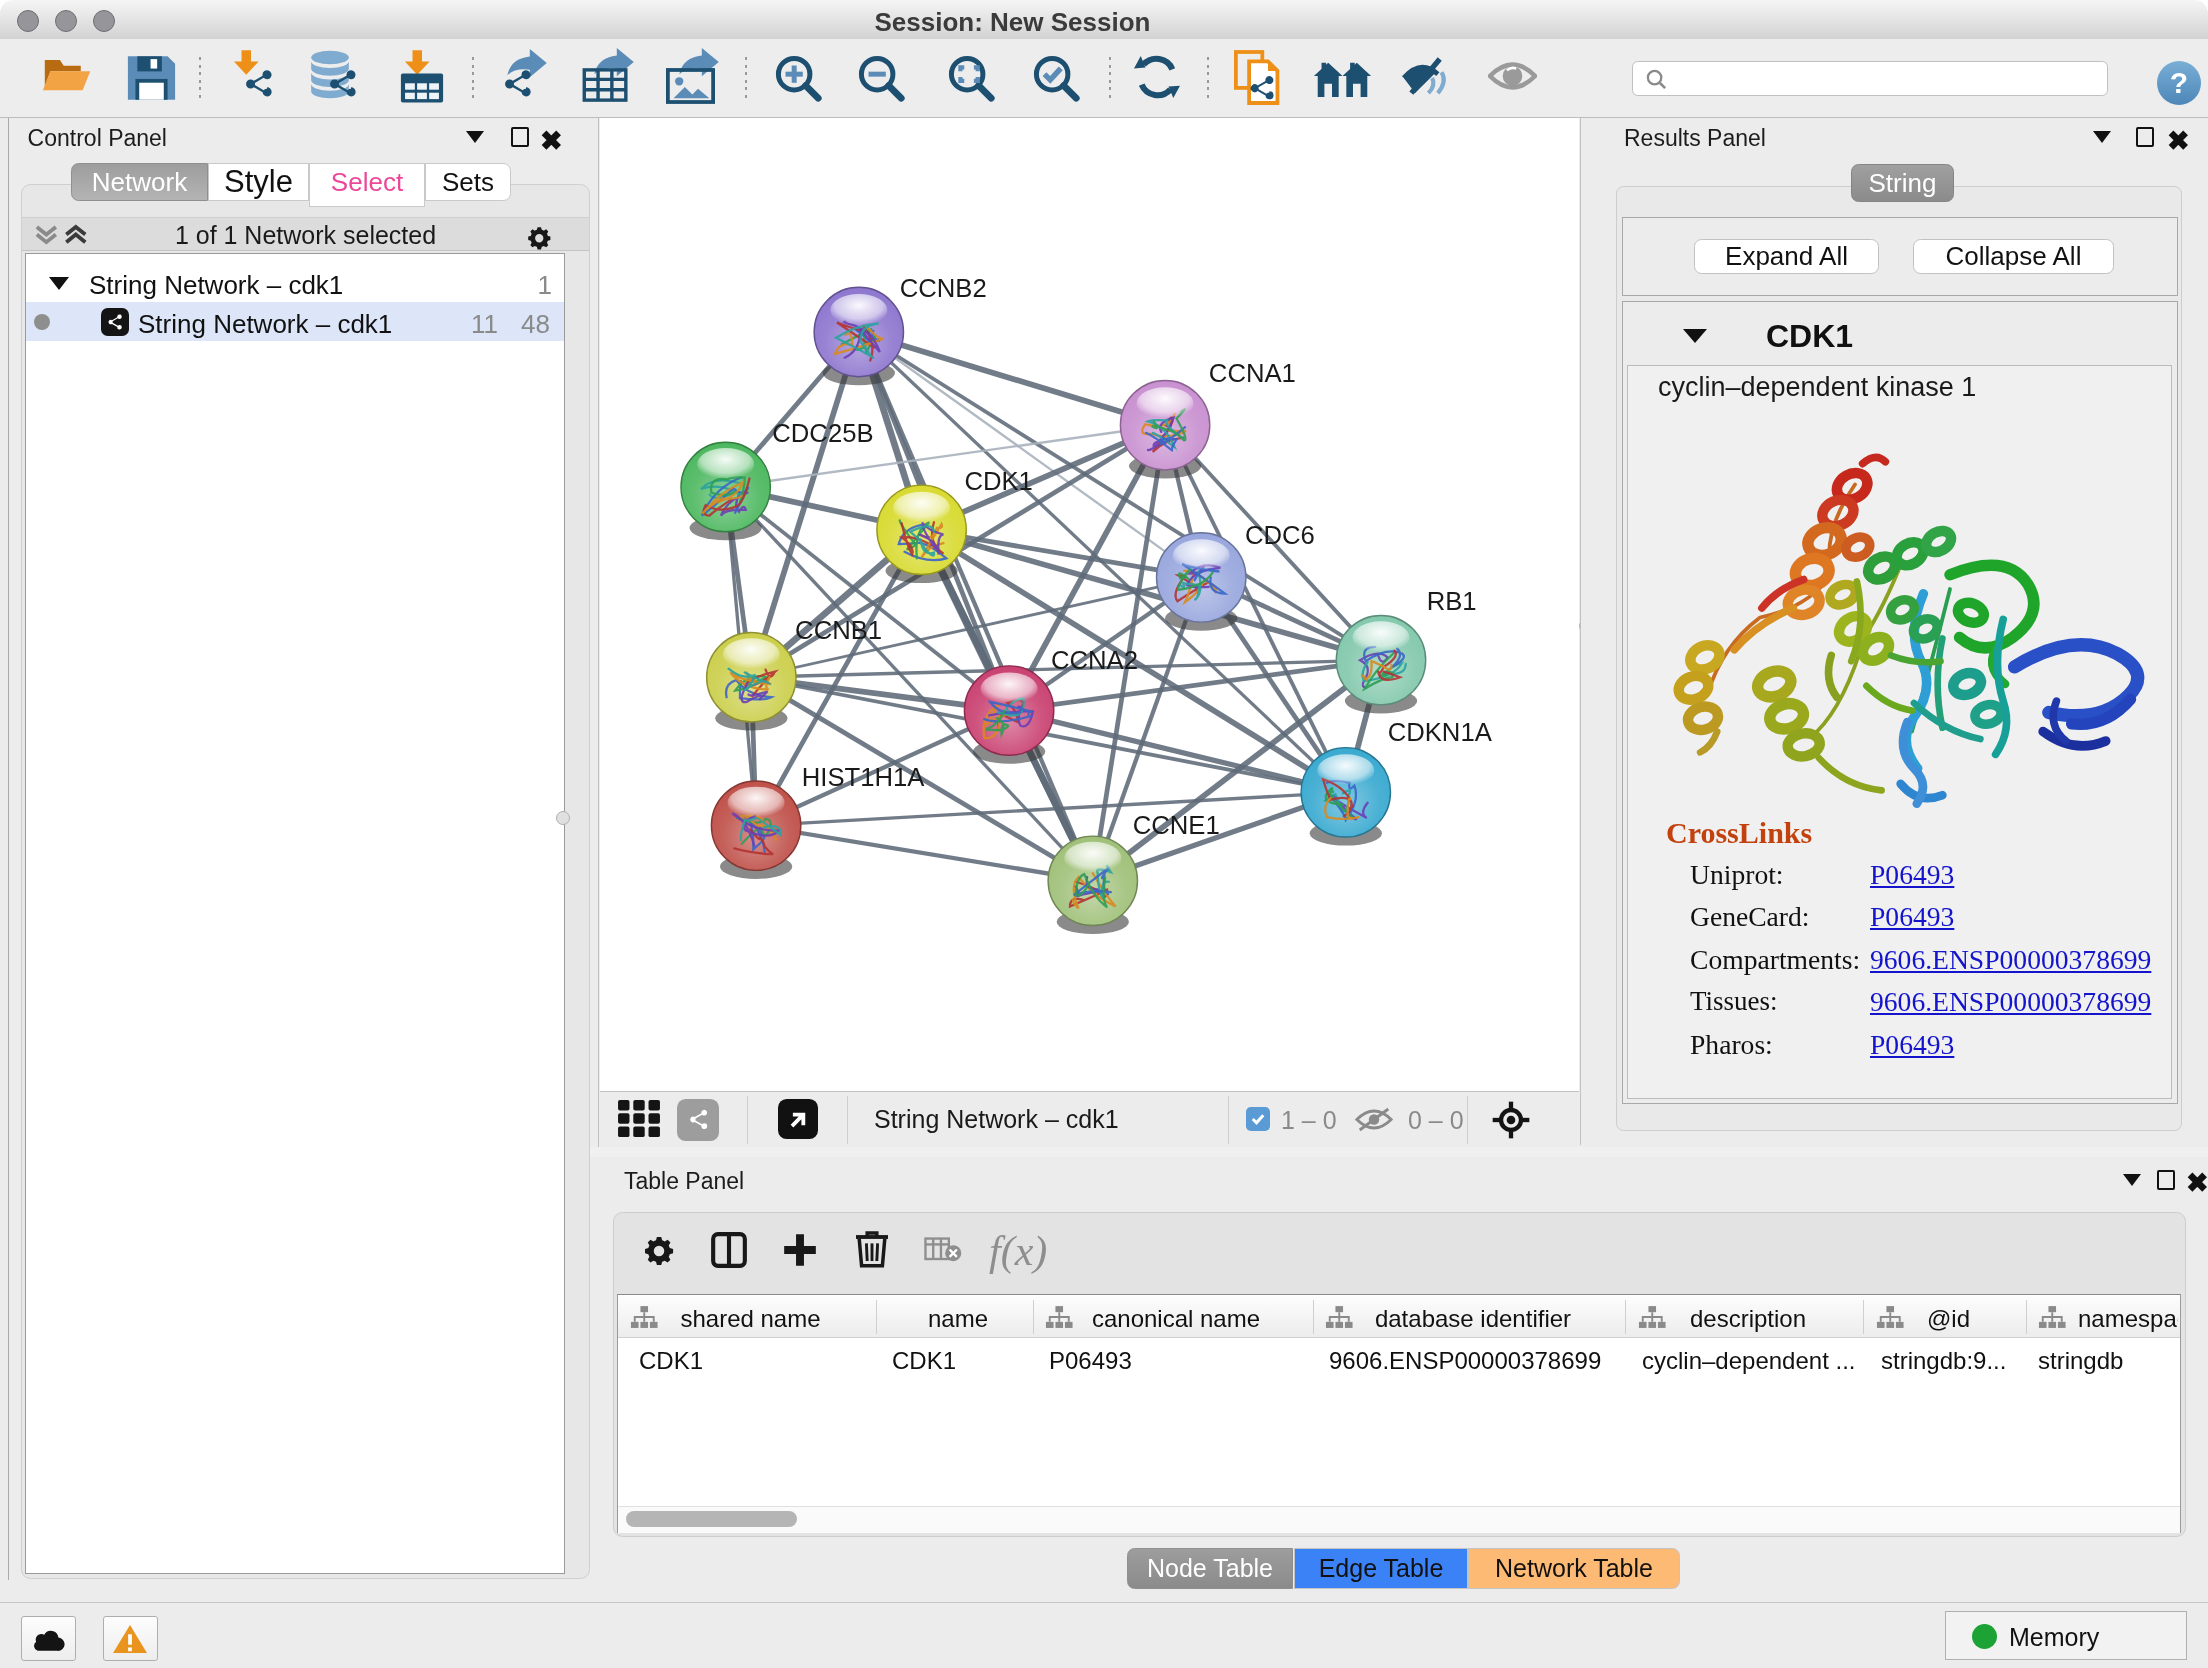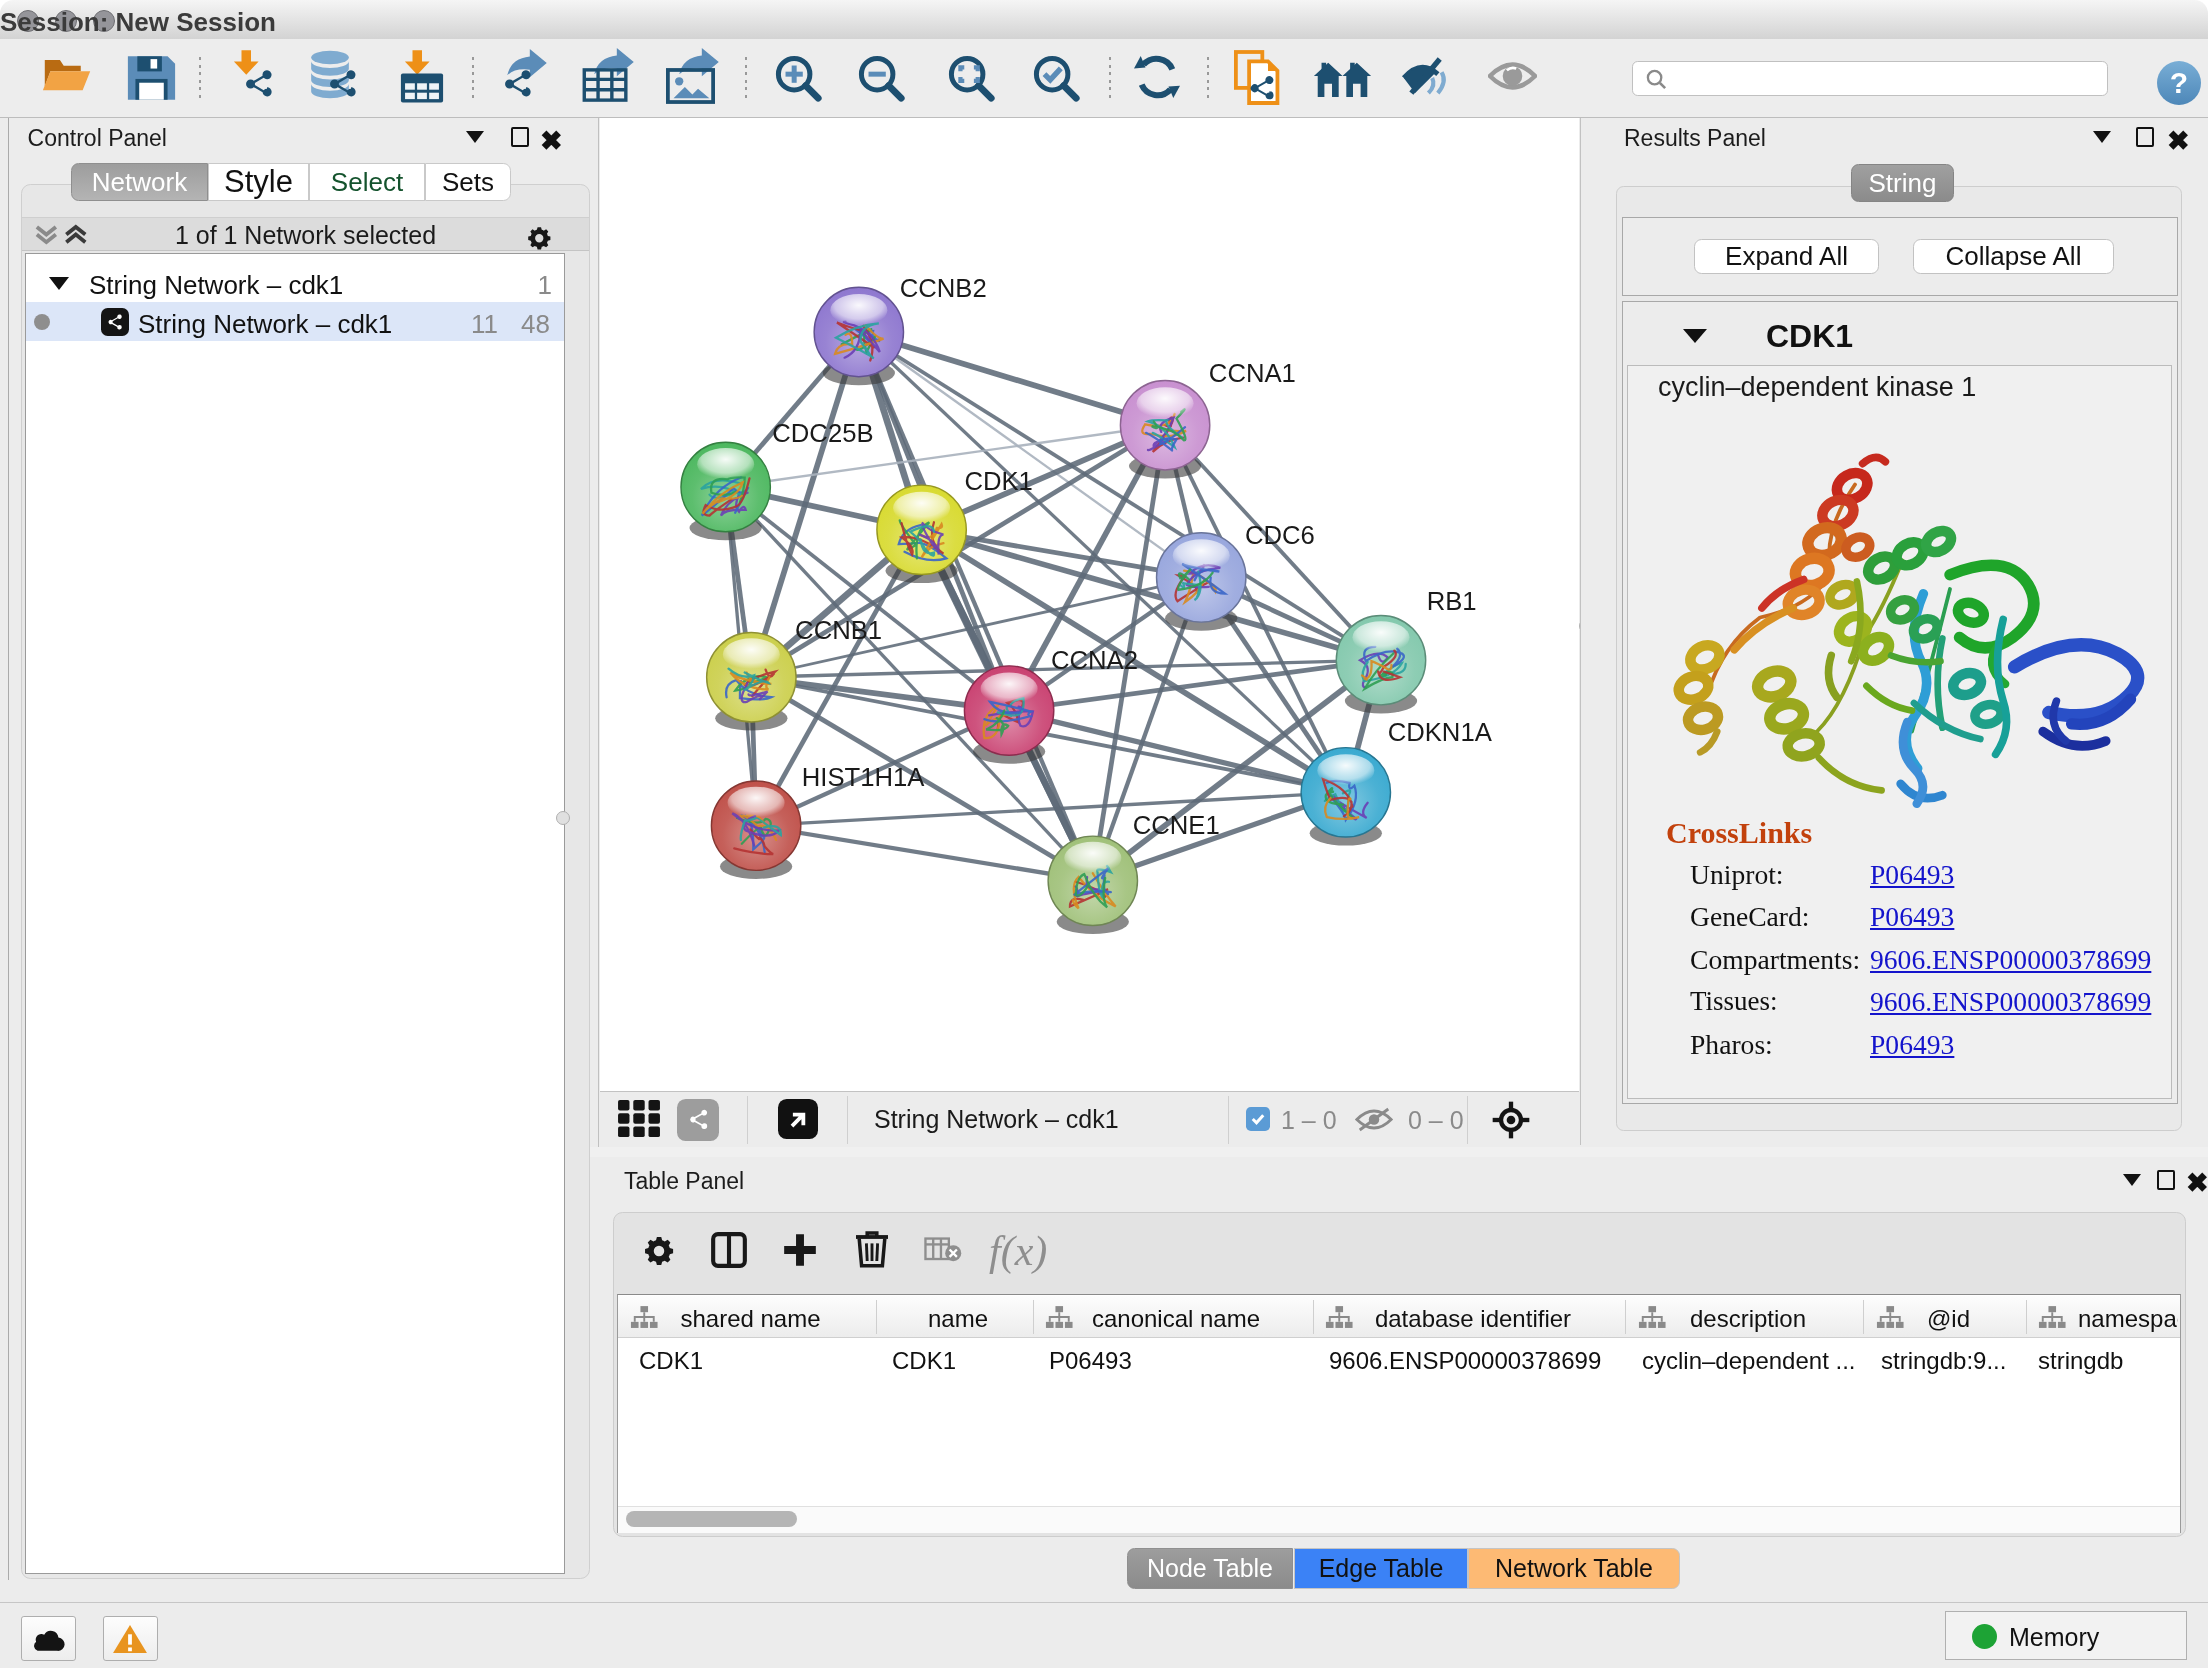--- a/index.html
+++ b/index.html
@@ -7,21 +7,21 @@
 .ic { position:absolute; }
 </style></head>
 <body>
 
 <div class="abs" style="left:0;top:0;width:38px;height:38px;background:#ffffff;"></div>
 <div class="abs" style="left:2170px;top:0;width:38px;height:38px;background:#ffffff;"></div>
 <div class="abs" style="left:0;top:0;width:2208px;height:41px;background:linear-gradient(#f5f5f5,#d2d2d2);border-bottom:1.9px solid #b2b2b2;border-radius:13.3px 13.3px 0 0;"></div>
 <div class="abs" style="left:17px;top:9.5px;width:22px;height:22px;border-radius:50%;background:#95959a;border:1.4px solid #6e6e72;"></div>
 <div class="abs" style="left:55px;top:9.5px;width:22px;height:22px;border-radius:50%;background:#95959a;border:1.4px solid #6e6e72;"></div>
 <div class="abs" style="left:93px;top:9.5px;width:22px;height:22px;border-radius:50%;background:#95959a;border:1.4px solid #6e6e72;"></div>
-<div class="abs" style="left:0;top:6.7px;width:2025px;text-align:left;font-size:26px;font-weight:bold;color:#3b3b3b;">Session: New Session</div>
+<div class="abs" style="left:0;top:6.7px;width:2025px;text-align:center;font-size:26px;font-weight:bold;color:#3b3b3b;">Session: New Session</div>
 
 <div class="abs" style="left:0;top:39px;width:2208px;height:79px;background:#ededed;border-bottom:1px solid #bdbdbd;"></div>
 <svg class="ic" style="left:41px;top:54px" width="53" height="46" viewBox="0 0 28 24">
 <path fill="#b96b12" d="M2 3 h8 l2 3 h9 v3 H5 L2 17 Z"></path>
 <path fill="#f2a344" d="M5 9 h21 l-4 10 H1 Z"></path>
   </svg>
 <svg class="ic" style="left:126px;top:54px" width="51" height="48" viewBox="0 0 27 25">
 <path fill="#5b8cb8" d="M1 1 h21 l4 4 v19 H1 Z"></path>
 <path fill="#1d4f70" d="M6 1 h13 v8 H6 Z"></path>
     <rect x="13" y="2.5" width="3.5" height="5" fill="#fff"></rect>
@@ -165,21 +165,21 @@
 <div class="abs" style="left:0;top:118px;width:599px;height:1462px;background:#ececec;border-right:1px solid #c0c0c0;"></div>
 <div class="abs" style="left:7.6px;top:118px;width:1px;height:1462px;background:#aaaaaa;"></div>
 <div class="abs" style="left:27.6px;top:125px;font-size:23px;color:#1c1c1c;">Control Panel</div>
 <div class="abs" style="left:466px;top:131px;width:0;height:0;border-left:9.5px solid transparent;border-right:9.5px solid transparent;border-top:12.4px solid #111;"></div>
 <div class="abs" style="left:511px;top:127px;width:18px;height:20px;border:2.9px solid #111;border-radius:1.9px;"></div>
 <div class="abs" style="left:540px;top:125px;font-size:27px;font-weight:bold;color:#111;">✖</div>
 
 <div class="abs" style="left:21px;top:184px;width:569px;height:1395px;background:#e7e7e7;border:1px solid #cfcfcf;border-radius:9.5px;"></div>
 <div class="abs" style="left:71px;top:163px;width:137px;height:38px;background:linear-gradient(#9d9d9d,#b4b4b4);border:1px solid #8f8f8f;border-radius:7.6px 0 0 7.6px;color:#fff;font-size:26px;text-align:center;line-height:36px;">Network</div>
 <div class="abs" style="left:208px;top:163px;width:101px;height:38px;background:#fff;border:1px solid #c9c9c9;color:#111;font-size:31px;text-align:center;line-height:36px;">Style</div>
-<div class="abs" style="left:309px;top:163px;width:116px;height:38px;background:#fff;border:1px solid #c9c9c9;color:#14532d;font-size:26px;text-align:center;line-height:36px;">Select</div>
+<div class="abs" style="left:309px;top:163px;width:116px;height:44px;background:#fff;border:1px solid #c9c9c9;color:#ec4899;font-size:26px;text-align:center;line-height:36px;">Select</div>
 <div class="abs" style="left:425px;top:163px;width:86px;height:38px;background:#fff;border:1px solid #c9c9c9;border-radius:0 7.6px 7.6px 0;color:#111;font-size:26px;text-align:center;line-height:36px;">Sets</div>
 
 <div class="abs" style="left:22px;top:217px;width:567px;height:34px;background:#dcdcdc;border-top:1px solid #cfcfcf;border-bottom:1px solid #c4c4c4;"></div>
 <svg class="abs" style="left:34px;top:223px" width="57" height="25" viewBox="0 0 60 26">
     <g fill="none" stroke="#8a8a8a" stroke-width="4">
       <path d="M3,4 L13,12 L23,4"></path>
       <path d="M3,12 L13,20 L23,12"></path>
     </g>
     <g fill="none" stroke="#3a3a3a" stroke-width="4">
       <path d="M34,12 L44,4 L54,12"></path>

